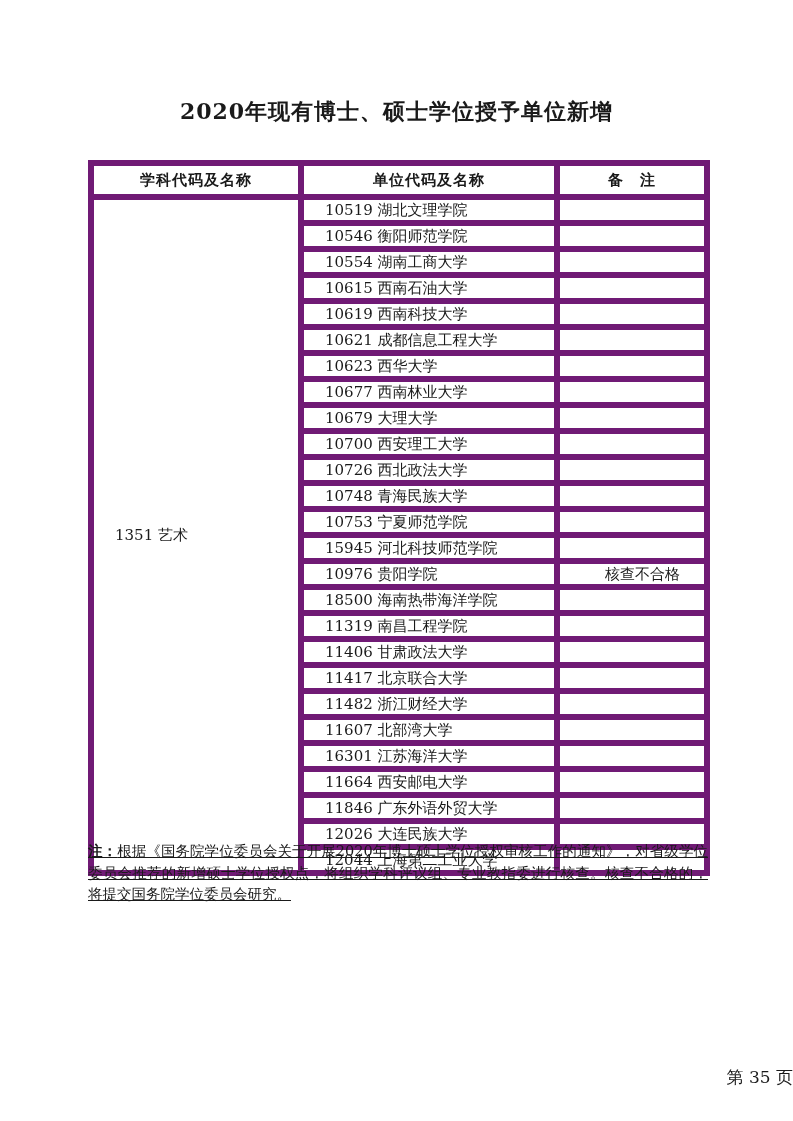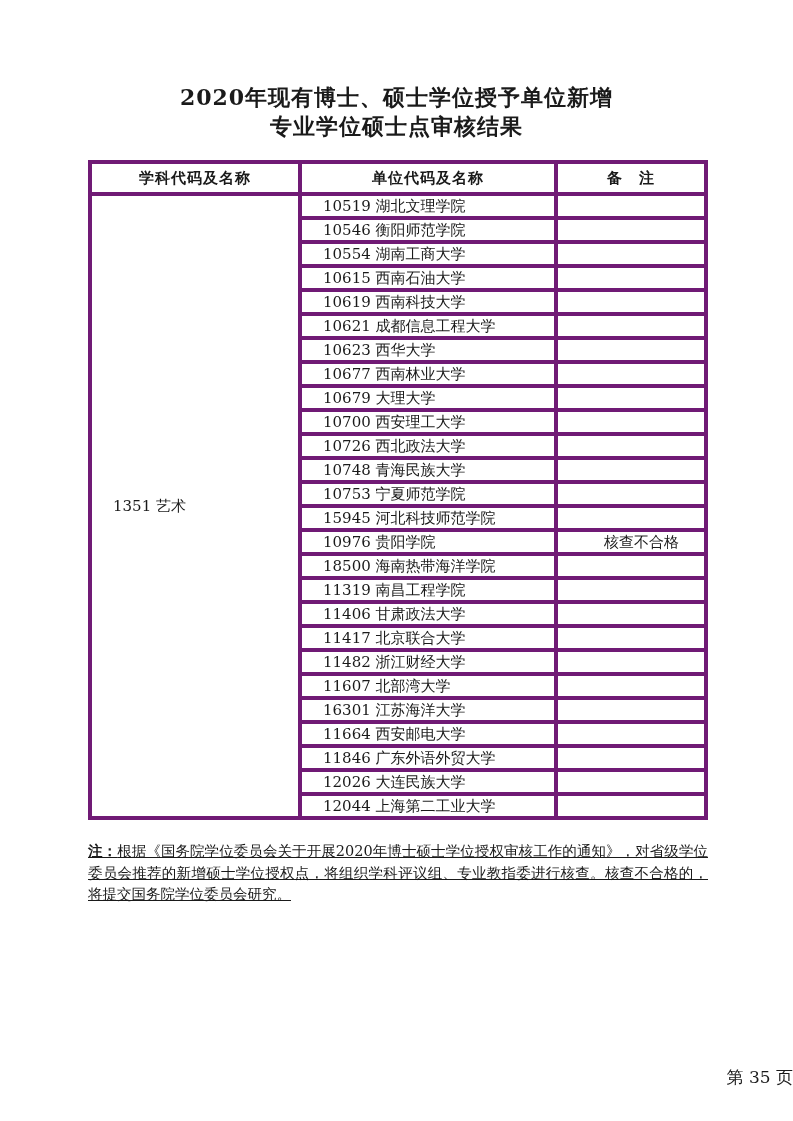--- a/index.html
+++ b/index.html
@@ -9,39 +9,39 @@
   }
   body {
     width: 793px;
     height: 1121px;
     position: relative;
     font-family: "DejaVu Serif", "Liberation Serif", serif;
     color: #1a1a1a;
     overflow: hidden;
   }
   .doc-title {
-    margin: 1px;
+    margin: 15px;
     padding-top: 82px;
     text-align: center;
     font-size: 22px;
     line-height: 29px;
     font-weight: bold;
     letter-spacing: 1px;
   }
   .review-table {
     position: absolute;
     left: 88px;
     top: 160px;
     width: 616px;
     border-collapse: collapse;
     table-layout: fixed;
   }
   .review-table th,
   .review-table td {
-    border: 4px solid #701a75;
+    border: 6px solid #701a75;
     font-size: 15px;
     padding: 0;
     overflow: hidden;
     white-space: nowrap;
   }
   .review-table {
     border: 3px solid #000;
   }
   .review-table thead th {
     border-bottom: 3px solid #000;
@@ -90,21 +90,20 @@
     width: 793px;
     text-align: right;
     font-size: 17px;
   }
 </style>
 </head>
 <body>
 
 <h1 class="doc-title">
   <span>2020年现有博士、硕士学位授予单位新增</span><br>
-  <span>专业学位硕士点审核结果</span>
 </h1>
 
 <table class="review-table">
   <colgroup>
     <col class="col-subject">
     <col class="col-unit">
     <col class="col-remark">
   </colgroup>
   <thead>
     <tr>

